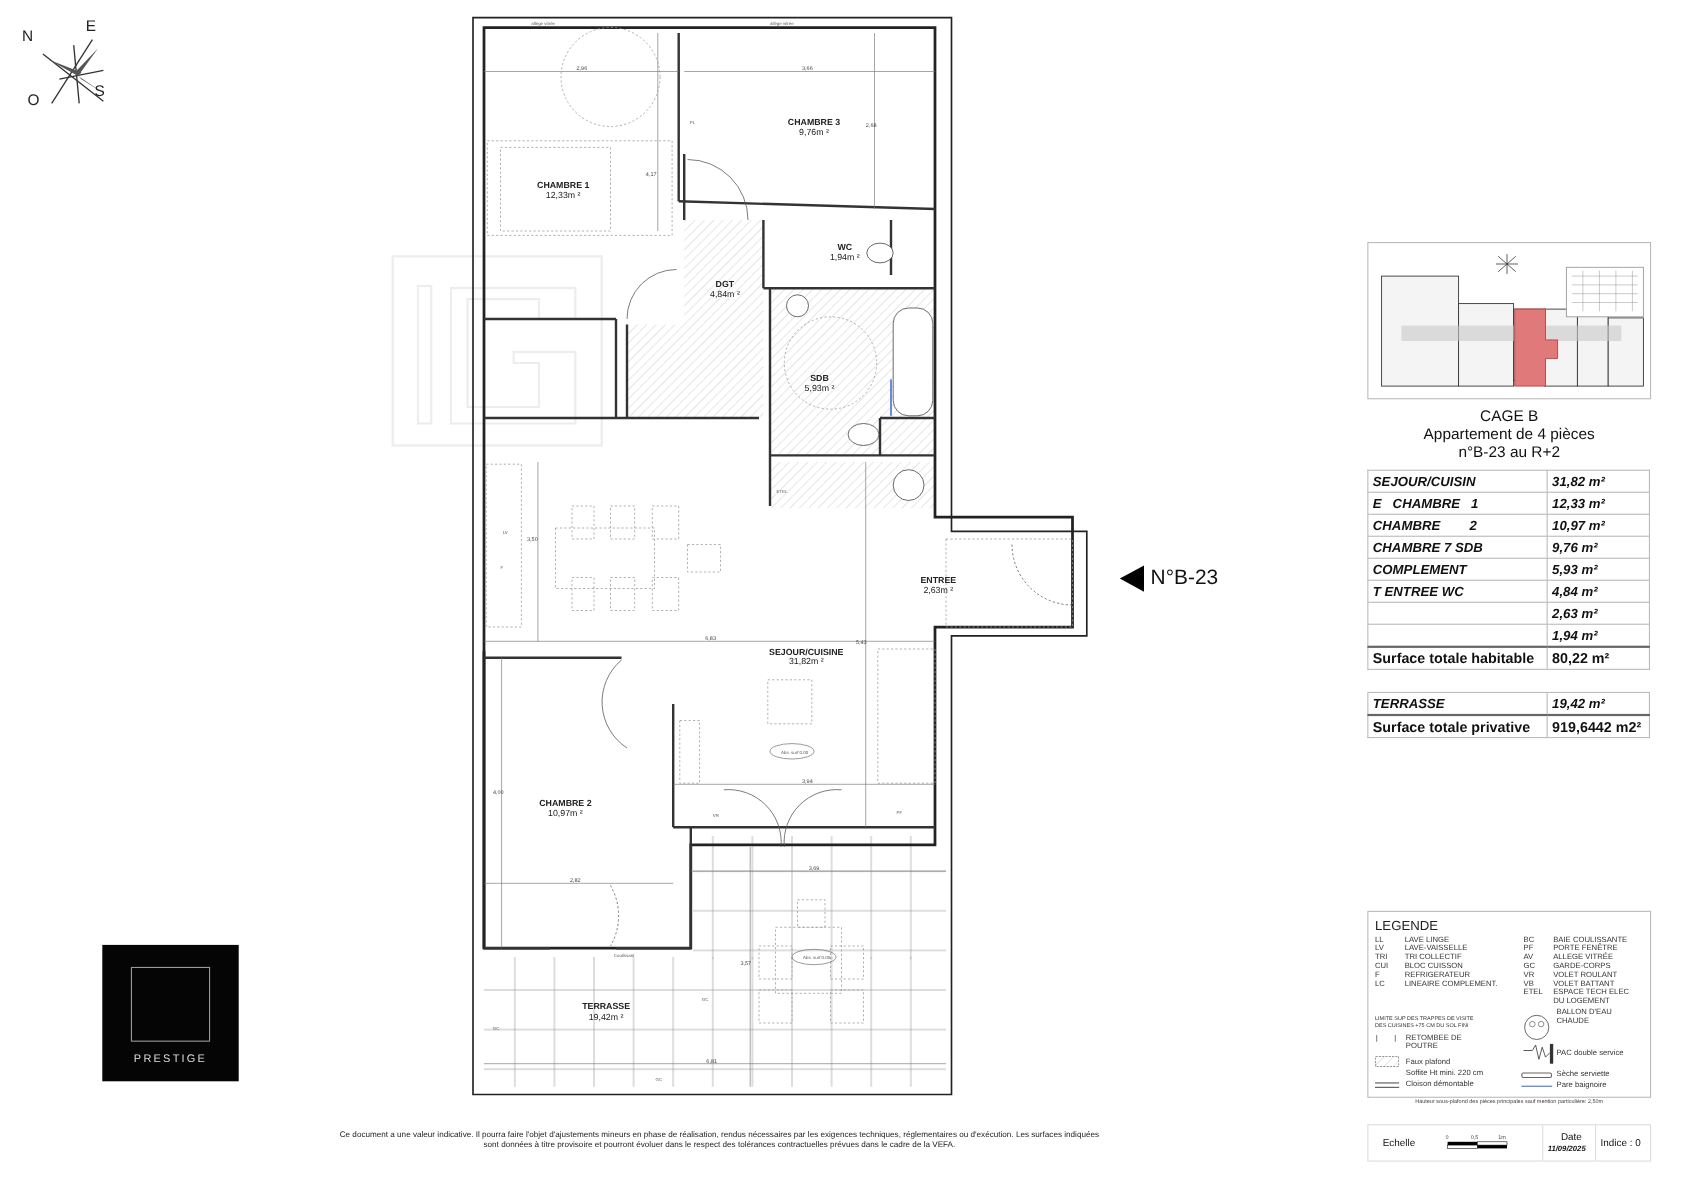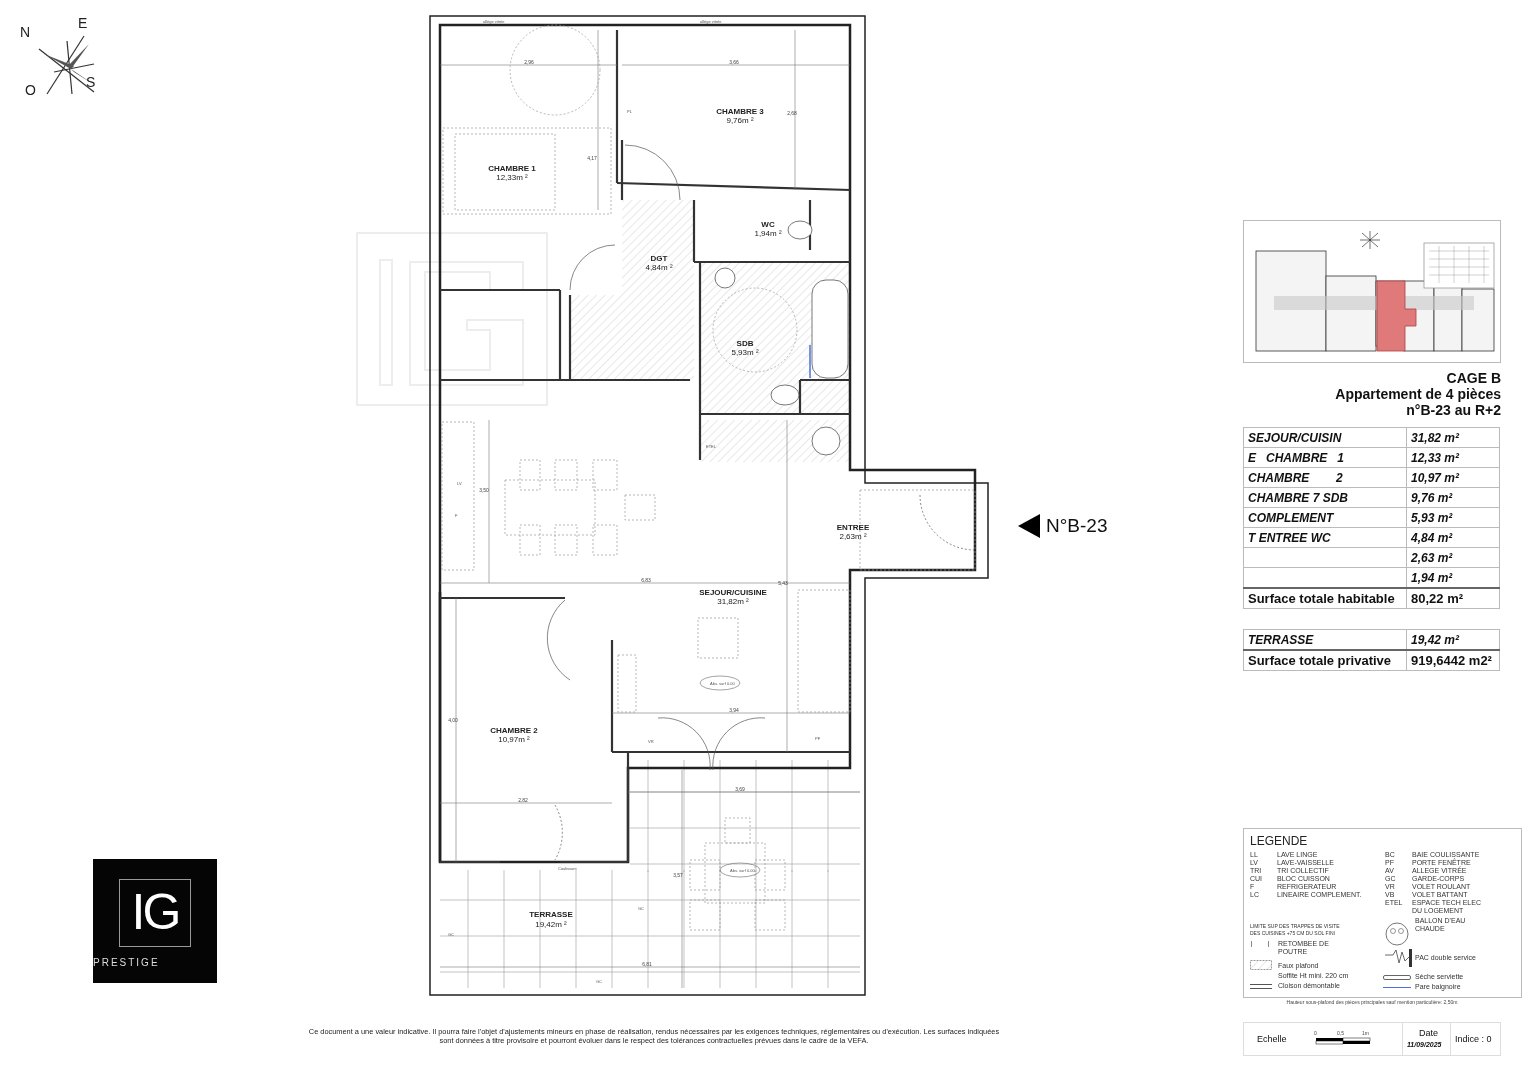--- a/index.html
+++ b/index.html
@@ -14,43 +14,43 @@
     .tiny { font-size:4px; fill:#555; }
 
     
     .compass-letter { position:absolute; font-size:14px; color:#222; }
 
     
     #logo { left:93px; top:859px; width:124px; height:124px; background:#050505; }
     #logo .frame { position:absolute; left:26px; top:20px; width:70px; height:66px; border:1px solid #999; }
     #logo .mark { position:absolute; left:0; right:0; top:26px; text-align:center; color:#fff;
                   font-size:50px; font-weight:normal; letter-spacing:-3px; line-height:54px; }
-    #logo .word { position:absolute; left:0; right:0; top:98px; text-align:left; color:#ddd;
+    #logo .word { position:absolute; left:0; right:0; top:98px; text-align:center; color:#ddd;
                   font-size:10px; letter-spacing:2px; }
 
     
     #marker { left:1018px; top:513px; height:26px; display:flex; align-items:center; gap:6px; font-size:19px; }
     #marker .tri { width:0; height:0; border-top:12px solid transparent; border-bottom:12px solid transparent; border-right:22px solid #000; }
 
     
     #keyplan { left:1243px; top:220px; width:256px; height:141px; border:1px solid #bbb; background:#fff; }
 
     
-    #apt-heading { left:1243px; top:370px; width:258px; text-align:right; font-weight:bold; font-size:14px; line-height:16px; }
+    #apt-heading { left:1243px; top:370px; width:258px; text-align:center; font-weight:normal; font-size:14px; line-height:16px; }
 
     
     #areas { left:1243px; top:427px; width:257px; border-collapse:collapse; font-size:12px; }
     #areas td { border:1px solid #bbb; height:19px; padding:0 4px; font-weight:bold; font-style:italic;margin-left:48px; }
     #areas td.val { width:84px; }
     #areas tr.total td { font-style:normal; font-size:13px; border-top:2px solid #666; }
     #areas tr.gap td { border-left:none; border-right:none; height:20px; }
     #areas tr.after-gap td { border-top:1px solid #666; }
 
     
-    #legend { left:1243px; top:828px; width:256px; height:168px; border:1px solid #bbb; font-size:7px; line-height:8px; color:#333;padding-left:21px; }
+    #legend { left:1243px; top:828px; width:256px; height:168px; border:1px solid #bbb; font-size:7px; line-height:8px; color:#333; }
     #legend .title { position:absolute; left:6px; top:6px; font-size:12px; line-height:13px; color:#222; }
     #legend .col { position:absolute; top:22px; }
     #legend .row { display:flex; }
     #legend .row span:first-child { width:27px; }
     #legend .note { position:absolute; left:6px; top:94px; font-size:5px; line-height:7px; }
     #legend .item { position:absolute; font-size:7px; line-height:8px; }
     #legend .sym { position:absolute; }
 
     #hsp { left:1243px; top:999px; width:258px; text-align:center; font-size:5px; color:#444; }
 
@@ -245,21 +245,20 @@
   <text class="lbl tiny" x="558" y="870">Coulissant</text>
   <text class="lbl tiny" x="638" y="910">GC</text>
   <text class="lbl tiny" x="448" y="936">GC</text>
   <text class="lbl tiny" x="596" y="983">GC</text>
   <text class="lbl tiny" x="710" y="685">Abs. surf 0.00</text>
   <text class="lbl tiny" x="730" y="872">Abs. surf 0.00</text>
 </svg>
 
 <div id="logo" class="abs">
   <div class="frame"></div>
-  <div class="mark">IG</div>
   <div class="word">PRESTIGE</div>
 </div>
 
 <div id="marker" class="abs">
   <div class="tri"></div>
   <span>N°B-23</span>
 </div>
 
 <div id="keyplan" class="abs">
   <svg width="256" height="141">

